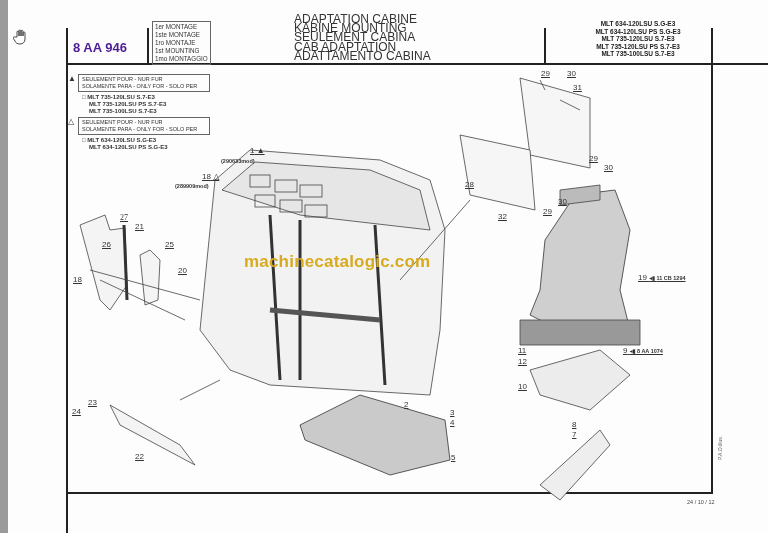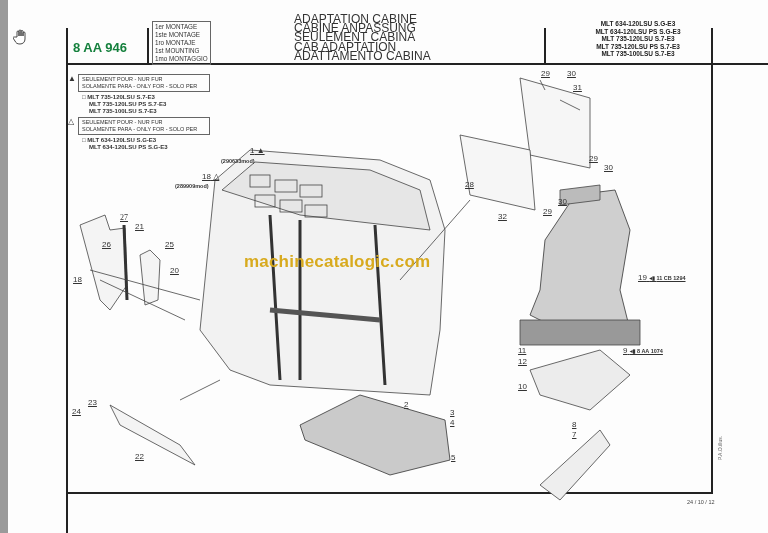--- a/index.html
+++ b/index.html
@@ -1,20 +1,20 @@
 <!DOCTYPE html>
 <html><head>
 <meta charset="utf-8">
 <style>
   html,body{margin:0;padding:0;}
   body{width:768px;height:533px;position:relative;overflow:hidden;background:#fdfdfd;font-family:"Liberation Sans",sans-serif;}
   .scrollbar{position:absolute;left:0;top:0;width:8px;height:533px;background:#9a9a9a;}
   .hand{position:absolute;left:13px;top:28px;width:16px;height:18px;}
   .frame-line{position:absolute;background:#222;}
-  .code{position:absolute;left:73px;top:40px;font-weight:bold;font-size:13px;color:#15803d;}
+  .code{position:absolute;left:73px;top:40px;font-weight:bold;font-size:13px;color:#4c1d95;}
   .mount{position:absolute;left:152px;top:21px;border:1px solid #666;font-size:6.3px;line-height:8px;padding:1px 2px;color:#333;}
   .title{position:absolute;left:294px;top:15px;font-size:12px;line-height:9.2px;color:#333;}
   .models{position:absolute;left:548px;top:20px;width:180px;text-align:center;font-weight:bold;font-size:6.5px;line-height:7.6px;color:#222;}
   .legend{position:absolute;left:68px;font-size:5.5px;color:#333;}
   .legend .box{border:1px solid #666;padding:1px 3px;line-height:7px;margin-left:10px;width:124px;}
   .legend .tri{position:absolute;left:0;top:0;font-size:8px;}
   .legend .mlist{margin-left:14px;font-weight:bold;font-size:6px;line-height:7px;margin-top:2px;}
   .callout{position:absolute;font-size:8px;color:#333;text-decoration:underline;}
   .small{font-size:5.5px;font-weight:bold;text-decoration:none;}
   .watermark{position:absolute;left:244px;top:252px;font-size:17px;font-weight:bold;color:#d8aa1e;letter-spacing:0.2px;}
@@ -40,21 +40,21 @@
 <div class="code">8 AA 946</div>
 <div class="mount">
   <div>1er MONTAGE</div>
   <div>1ste MONTAGE</div>
   <div>1ro MONTAJE</div>
   <div>1st MOUNTING</div>
   <div>1mo MONTAGGIO</div>
 </div>
 <div class="title">
   <div>ADAPTATION CABINE</div>
-  <div>CABINE ANPASSUNG</div>
+  <div>KABINE MOUNTING</div>
   <div>SEULEMENT CABINA</div>
   <div>CAB ADAPTATION</div>
   <div>ADATTAMENTO CABINA</div>
 </div>
 <div class="models">
   <div>MLT 634-120LSU S.G-E3</div>
   <div>MLT 634-120LSU PS S.G-E3</div>
   <div>MLT 735-120LSU S.7-E3</div>
   <div>MLT 735-120LSU PS S.7-E3</div>
   <div>MLT 735-100LSU S.7-E3</div>
@@ -122,21 +122,21 @@
 </svg>
 
 <div class="callout" style="left:250px;top:146px;"><span>1</span> ▲</div>
 <div class="callout small" style="left:221px;top:158px;">(290633mod)</div>
 <div class="callout" style="left:202px;top:172px;"><span>18</span> △</div>
 <div class="callout small" style="left:175px;top:183px;">(289909mod)</div>
 <div class="callout" style="left:102px;top:203px;margin-top:37px;">26</div>
 <div class="callout" style="left:120px;top:213px;font-family:Liberation Serif, serif;">27</div>
 <div class="callout" style="left:135px;top:222px;">21</div>
 <div class="callout" style="left:165px;top:240px;">25</div>
-<div class="callout" style="left:170px;top:266px;">20</div>
+<div class="callout" style="left:178px;top:266px;">20</div>
 <div class="callout" style="left:73px;top:275px;">18</div>
 <div class="callout" style="left:88px;top:398px;">23</div>
 <div class="callout" style="left:72px;top:407px;">24</div>
 <div class="callout" style="left:135px;top:452px;">22</div>
 <div class="callout" style="left:404px;top:400px;">2</div>
 <div class="callout" style="left:450px;top:408px;">3</div>
 <div class="callout" style="left:450px;top:418px;">4</div>
 <div class="callout" style="left:451px;top:453px;">5</div>
 <div class="callout" style="left:465px;top:180px;">28</div>
 <div class="callout" style="left:541px;top:69px;">29</div>

